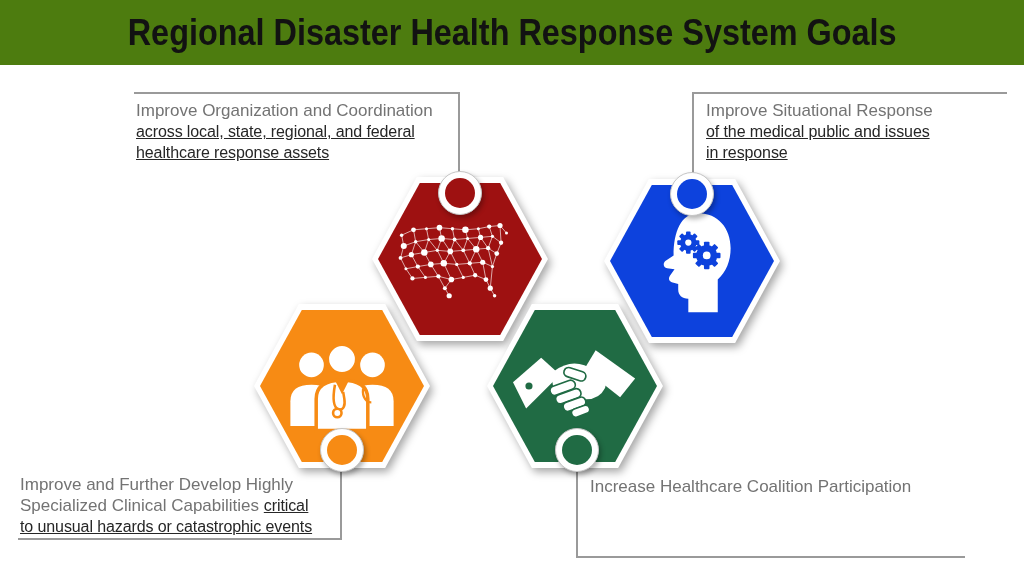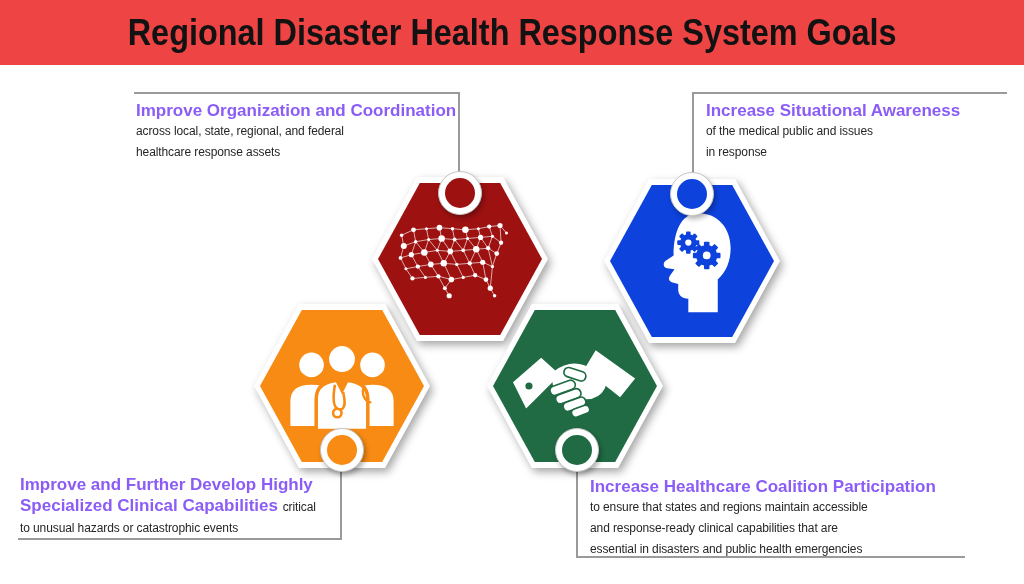--- a/index.html
+++ b/index.html
@@ -1,35 +1,35 @@
 <!DOCTYPE html>
 <html><head>
 <meta charset="utf-8">
 <style>
   html,body{margin:0;padding:0;}
   body{width:1024px;height:584px;position:relative;overflow:hidden;background:#ffffff;
        font-family:"Liberation Sans","DejaVu Sans",sans-serif;}
 
   
-  .header{position:absolute;left:0;top:0;width:1024px;height:65px;background:#ef4444;
+  .header{position:absolute;left:0;top:0;width:1024px;height:65px;background:#4d7c0f;
           display:flex;align-items:center;justify-content:center;}
   .header h1{margin:0;font-size:36px;font-weight:bold;color:#121212;white-space:nowrap;
              transform:scaleX(0.9);transform-origin:center;letter-spacing:0px;}
 
   
   .frame{position:absolute;z-index:1;border:0 solid #9a9a9a;}
   .frame.tl{left:134px;top:92px;width:324px;height:79px;border-top-width:2px;border-right-width:2px;}
   .frame.tr{left:692px;top:92px;width:313px;height:80px;border-top-width:2px;border-left-width:2px;}
   .frame.bl{left:18px;top:472px;width:322px;height:66px;border-bottom-width:2px;border-right-width:2px;}
   .frame.br{left:576px;top:472px;width:387px;height:84px;border-bottom-width:2px;border-left-width:2px;}
 
   
   .tblock{position:absolute;z-index:4;color:#262626;}
-  .tblock .h{font-weight:bold;font-size:17px;line-height:21px;color:#8b5cf6;white-space:pre-line;display:block;}
-  .tblock .b{font-size:12px;line-height:21px;white-space:pre-line;display:block;letter-spacing:-0.1px;}
+  .tblock .h{font-weight:normal;font-size:17px;line-height:21px;color:#737373;white-space:pre-line;display:block;}
+  .tblock .b{font-size:16px;line-height:21px;white-space:pre-line;display:block;letter-spacing:-0.1px;text-decoration:underline;}
   .tblock.inline .h,.tblock.inline .b{display:inline;}
   .tb-tl{left:136px;top:100px;width:330px;}
   .tb-tr{left:706px;top:100px;width:300px;}
   .tb-bl{left:20px;top:474px;width:336px;}
   .tb-br{left:590px;top:476px;width:388px;}
 
   
   .hex{position:absolute;width:176px;height:164px;filter:drop-shadow(3px 4px 4px rgba(0,0,0,0.35));}
   .hex .white{position:absolute;inset:0;background:#ffffff;
       clip-path:polygon(25.5% 0%,74.5% 0%,100% 50%,74.5% 100%,25.5% 100%,0% 50%);}
@@ -61,34 +61,31 @@
 <div class="frame tr"></div>
 <div class="frame bl"></div>
 <div class="frame br"></div>
 
 <div class="tblock tb-tl">
   <span class="h">Improve Organization and Coordination</span>
   <span class="b">across local, state, regional, and federal
 healthcare response assets</span>
 </div>
 <div class="tblock tb-tr">
-  <span class="h">Increase Situational Awareness</span>
+  <span class="h">Improve Situational Response</span>
   <span class="b">of the medical public and issues
 in response</span>
 </div>
 <div class="tblock tb-bl inline">
   <span class="h">Improve and Further Develop Highly
 Specialized Clinical Capabilities </span><span class="b">critical
 to unusual hazards or catastrophic events</span>
 </div>
 <div class="tblock tb-br">
   <span class="h">Increase Healthcare Coalition Participation</span>
-  <span class="b">to ensure that states and regions maintain accessible
-and response-ready clinical capabilities that are
-essential in disasters and public health emergencies</span>
 </div>
 
 <div class="hex hex-red">
   <div class="white">
     <div class="fill f-red"></div>
     <svg width="130" height="80" viewBox="0 0 120 74">
       <g stroke="#ffffff" stroke-width="0.7" fill="none" opacity="0.85">
         <path d="M6,15L17,10L29,9L41,8L53,9L65,10L77,9L87,7L97,6L103,13 M8,25L19,21L31,19L43,18L55,19L67,18L79,17L90,16L98,22 M5,36L15,33L27,31L39,29L51,30L63,29L75,28L86,27L94,32 M10,46L21,44L33,42L45,41L57,42L69,41L81,40L90,44 M16,55L28,54L40,53L52,56L63,54L74,52L84,56 M84,56L88,64L92,71 M40,53L46,64L50,71"></path>
         <path d="M6,15L8,25L5,36L10,46L16,55 M17,10L19,21L15,33L21,44L28,54 M29,9L31,19L27,31L33,42L40,53 M41,8L43,18L39,29L45,41L52,56L46,64 M53,9L55,19L51,30L57,42L63,54 M65,10L67,18L63,29L69,41L74,52 M77,9L79,17L75,28L81,40L84,56 M87,7L90,16L86,27L90,44L88,64 M97,6L98,22L94,32L90,44 M19,21L27,31 M43,18L51,30 M67,18L75,28 M31,19L39,29 M55,19L63,29 M79,17L86,27 M45,41L51,30 M69,41L75,28"></path>
       </g>

